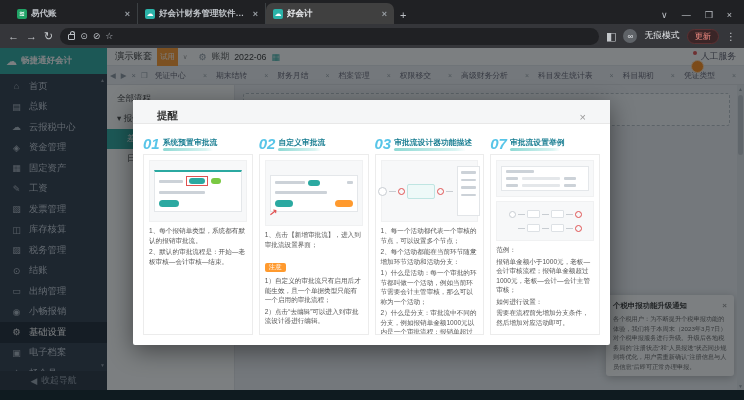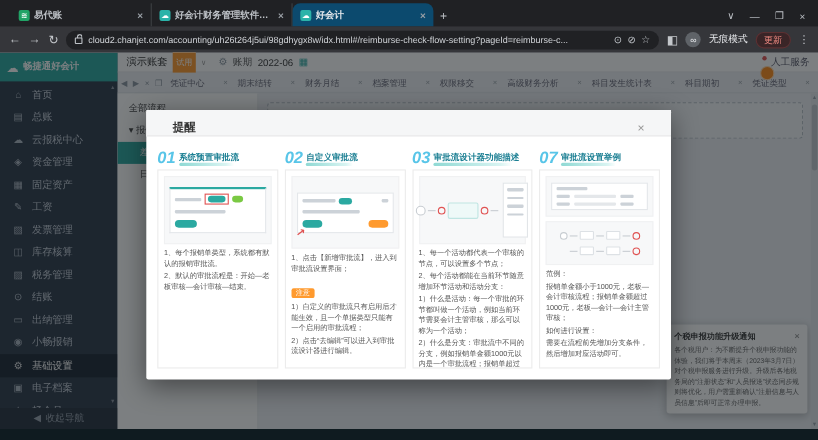--- a/index.html
+++ b/index.html
@@ -5,21 +5,21 @@
   *{margin:0;padding:0;box-sizing:border-box;}
   html,body{width:744px;height:400px;overflow:hidden;background:#202124;
     font-family:"Liberation Sans","DejaVu Sans",sans-serif;}
   .browser{width:744px;height:400px;display:flex;flex-direction:column;}
 
   
   .tabstrip{height:24px;background:#202124;display:flex;align-items:flex-end;color:#bdc1c6;}
   .ctab{display:flex;align-items:center;gap:4px;height:21px;padding:0 7px;width:128px;
     font-size:8.5px;border-right:1px solid #3c4043;font-weight:bold;}
   .ctab .t{white-space:nowrap;overflow:hidden;text-overflow:ellipsis;flex:1;}
-  .ctab.active{background:#0c4a6e;border-radius:7px 7px 0 0;color:#e8eaed;border-right:none;}
+  .ctab.active{background:#404040;border-radius:7px 7px 0 0;color:#e8eaed;border-right:none;}
   .fav{width:10px;height:10px;border-radius:2px;flex:0 0 10px;display:flex;align-items:center;justify-content:center;font-size:7px;color:#fff;}
   .fav.green{background:#21a366}.fav.teal{background:#2bb3a9}
   .tclose{color:#9aa0a6;font-size:9px;}
   .newtab{margin:0 6px 3px;font-size:11px;color:#bdc1c6;}
   .wctrl{margin-left:auto;display:flex;align-items:center;gap:14px;padding:0 12px 4px;font-size:9px;color:#bdc1c6;}
 
   
   .toolbar{height:24px;background:#35363a;display:flex;align-items:center;gap:7px;padding:0 8px;}
   .navic{color:#c4c7cb;font-size:11px;}
   .omnibox{flex:1;height:17px;background:#202124;border-radius:9px;display:flex;align-items:center;
@@ -174,21 +174,20 @@
       <span>×</span>
     </div>
   </div>
 
   <div class="toolbar">
     <span class="navic">←</span>
     <span class="navic">→</span>
     <span class="navic">↻</span>
     <div class="omnibox">
       <span class="lockic"></span>
-      <span class="url">cloud2.chanjet.com/accounting/uh26t264j5ui/98gdhygx8w/idx.html#/reimburse-check-flow-setting?pageId=reimburse-c...</span>
       <span class="omnic">⊙</span>
       <span class="omnic">⊘</span>
       <span class="omnic">☆</span>
     </div>
     <span class="navic">◧</span>
     <span class="avatar">∞</span>
     <span class="incog">无痕模式</span>
     <span class="updatepill">更新</span>
     <span class="menu3">⋮</span>
   </div>

